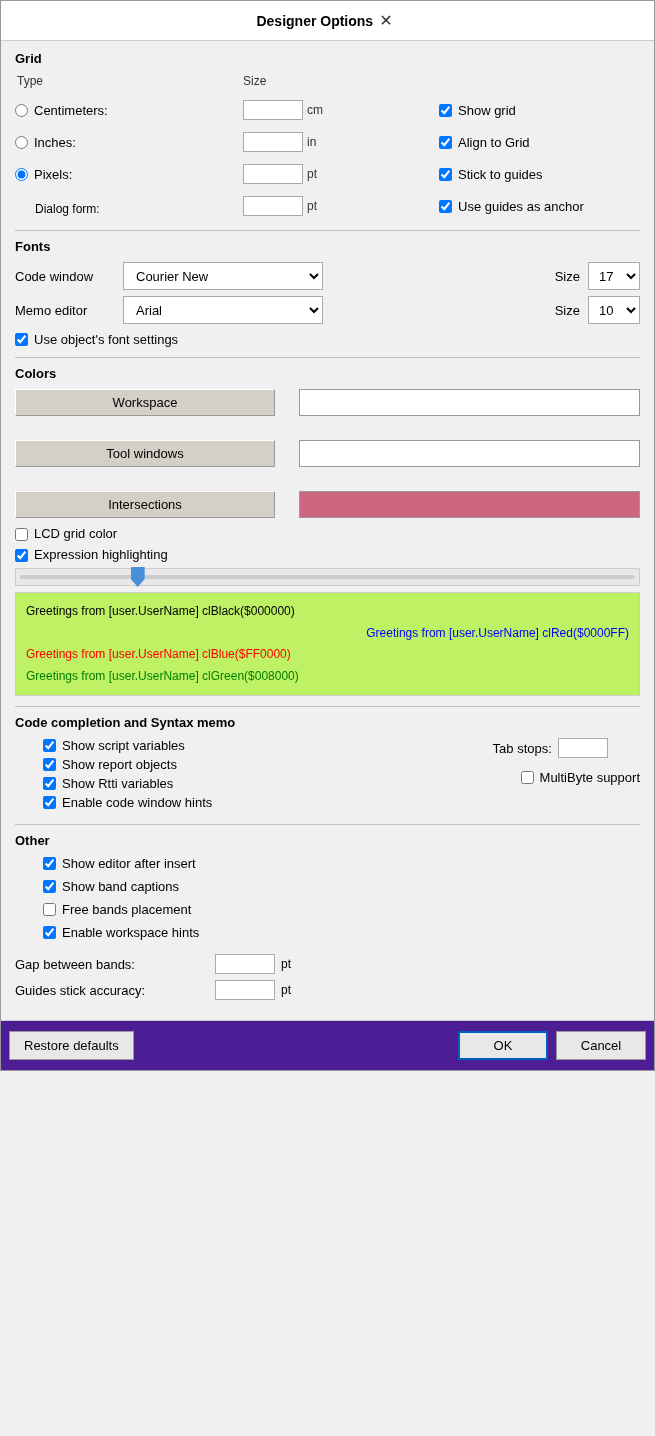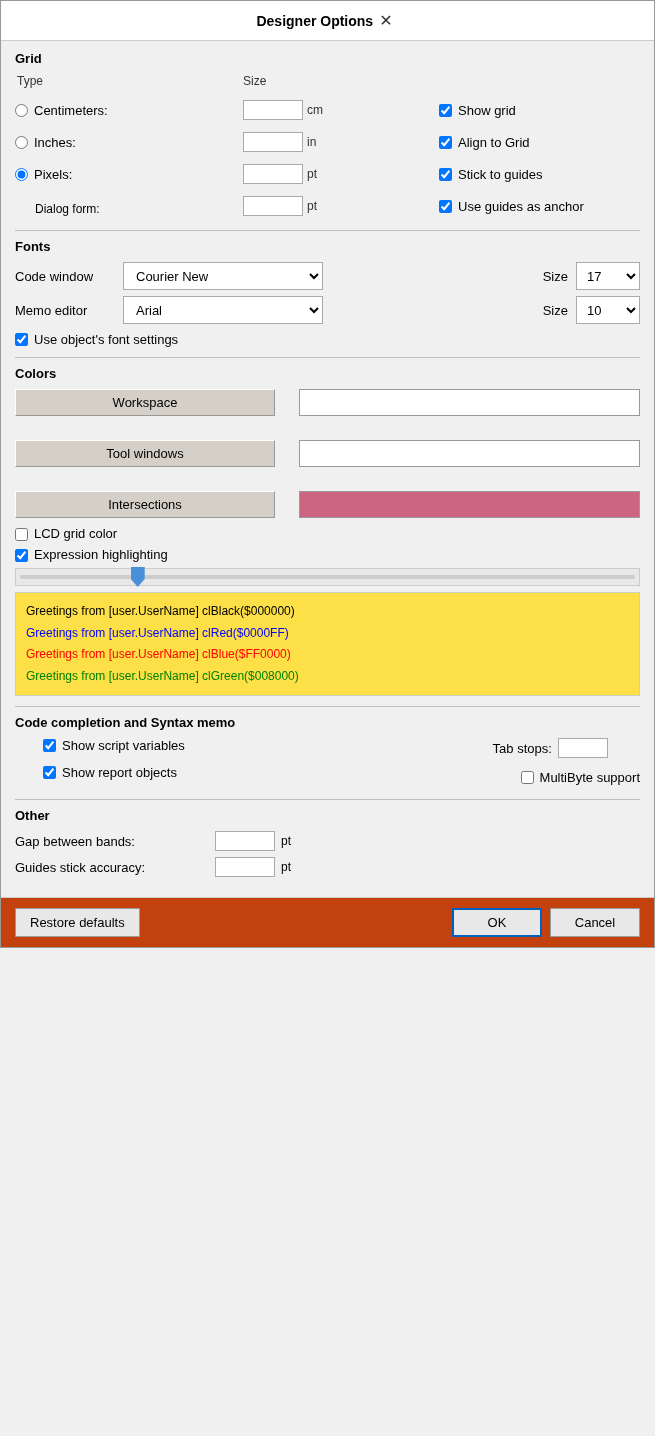--- a/index.html
+++ b/index.html
@@ -111,21 +111,21 @@
       align-items: center;
     }
     .font-label { font-size: 13px; }
     select {
       border: 1px solid #aaa;
       background: #fff;
       padding: 3px 6px;
       font-size: 13px;
       height: 28px;
     }
-    .size-select { width: 64px; }
+    .size-select { width: 52px; }
     .font-select { width: 200px; padding-left: 8px; }
     .use-obj-row {
       grid-column: 1 / -1;
       display: flex;
       align-items: center;
       margin-top: 2px;
     }
     .use-obj-row input { margin-right: 6px; }
     
     .colors-grid {
@@ -178,28 +178,28 @@
       left: 18%;
       width: 14px;
       height: 20px;
       background: #4a90d9;
       clip-path: polygon(0 0, 100% 0, 100% 60%, 50% 100%, 0 60%);
       cursor: pointer;
     }
     
     .expr-preview {
       border: 1px solid #ccc;
-      background: #fde047;
+      background: #bef264;
       padding: 8px 10px;
       margin-bottom: 8px;
       font-size: 12px;
       line-height: 1.8;
     }
     .expr-black { color: #000000; }
-    .expr-red { color: #0000FF; }
+    .expr-red { color: #0000FF; text-align: right; }
     .expr-blue { color: #FF0000; }
     .expr-green { color: #008000; }
     
     .code-completion-section {}
     .tab-stops-row {
       display: flex;
       align-items: center;
       gap: 6px;
       margin-bottom: 4px;
     }
@@ -226,23 +226,23 @@
       padding: 2px 4px;
       font-size: 12px;
       background: #fff;
     }
     .gap-unit { margin-left: 6px; font-size: 12px; }
     
     .footer {
       display: flex;
       justify-content: flex-end;
       gap: 8px;
-      padding: 10px 14px;
+      padding: 10px 8px;
       border-top: 1px solid #ccc;
-      background: #c2410c;
+      background: #4c1d95;
     }
     .footer-btn {
       min-width: 90px;
       padding: 5px 14px;
       font-size: 13px;
       border: 1px solid #999;
       background: #e8e8e8;
       cursor: pointer;
     }
     .footer-btn.primary {
@@ -404,47 +404,73 @@
         <div class="expr-blue">Greetings from [user.UserName] clBlue($FF0000)</div>
         <div class="expr-green">Greetings from [user.UserName] clGreen($008000)</div>
       </div>
     </div>
 
     <hr class="divider">
 
     <div class="section code-completion-section">
       <div class="section-label">Code completion and Syntax memo</div>
       <div style="display:flex; gap:20px;">
-        <div style="flex:1; display:flex; flex-direction:column; gap:8px;">
+        <div style="flex:1; display:flex; flex-direction:column; gap:0;">
           <div class="checkbox-row">
             <input type="checkbox" checked="" style="">
             <span>Show script variables</span>
           </div>
           <div class="checkbox-row">
             <input type="checkbox" checked="" style="">
             <span>Show report objects</span>
+          </div>
+          <div class="checkbox-row">
+            <input type="checkbox" checked="" style="">
+            <span>Show Rtti variables</span>
+          </div>
+          <div class="checkbox-row">
+            <input type="checkbox" checked="" style="">
+            <span>Enable code window hints</span>
           </div>
         </div>
         <div style="display:flex; flex-direction:column; gap:8px; align-items:flex-start;">
           <div class="tab-stops-row">
             <span>Tab stops:</span>
             <input type="text" class="tab-stops-input" style="">
           </div>
           <div class="checkbox-row">
             <input type="checkbox" style="">
             <span>MultiByte support</span>
           </div>
         </div>
       </div>
     </div>
 
     <hr class="divider">
 
     <div class="section other-section">
       <div class="section-label">Other</div>
+      <div class="other-options">
+        <div class="checkbox-row">
+          <input type="checkbox" checked="" style="">
+          <span>Show editor after insert</span>
+        </div>
+        <div class="checkbox-row">
+          <input type="checkbox" checked="" style="">
+          <span>Show band captions</span>
+        </div>
+        <div class="checkbox-row">
+          <input type="checkbox" style="">
+          <span>Free bands placement</span>
+        </div>
+        <div class="checkbox-row">
+          <input type="checkbox" checked="" style="">
+          <span>Enable workspace hints</span>
+        </div>
+      </div>
       <div style="margin-top:8px;">
         <div class="gap-row">
           <span class="gap-label">Gap between bands:</span>
           <input type="text" class="gap-input" style="">
           <span class="gap-unit">pt</span>
         </div>
         <div class="gap-row">
           <span class="gap-label">Guides stick accuracy:</span>
           <input type="text" class="gap-input" style="">
           <span class="gap-unit">pt</span>

